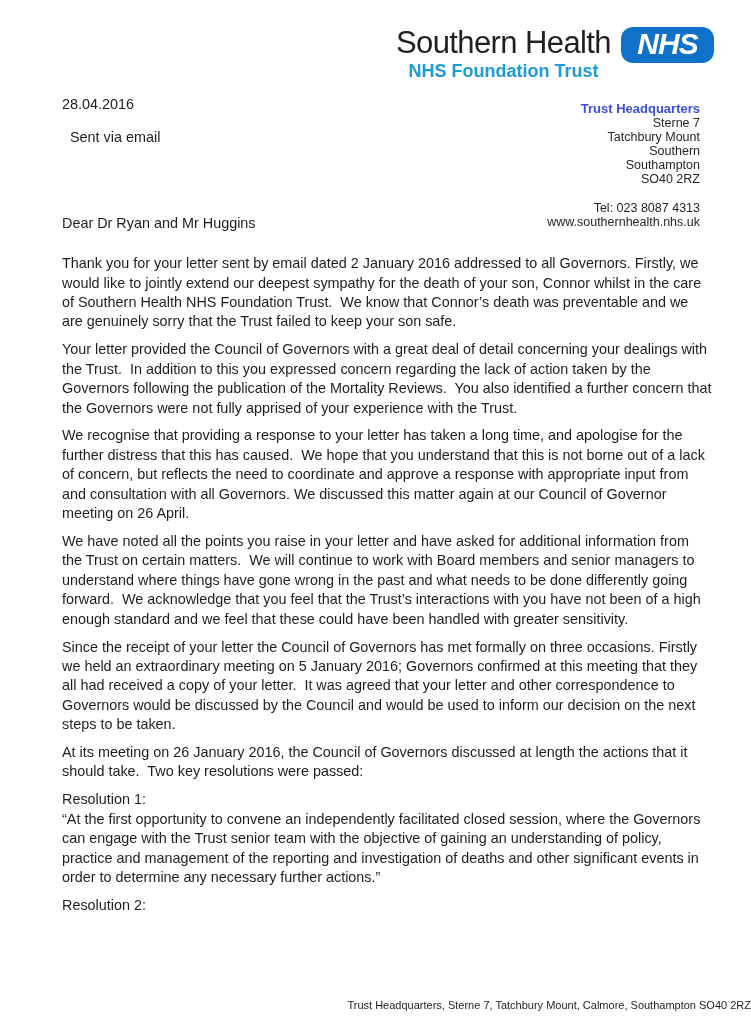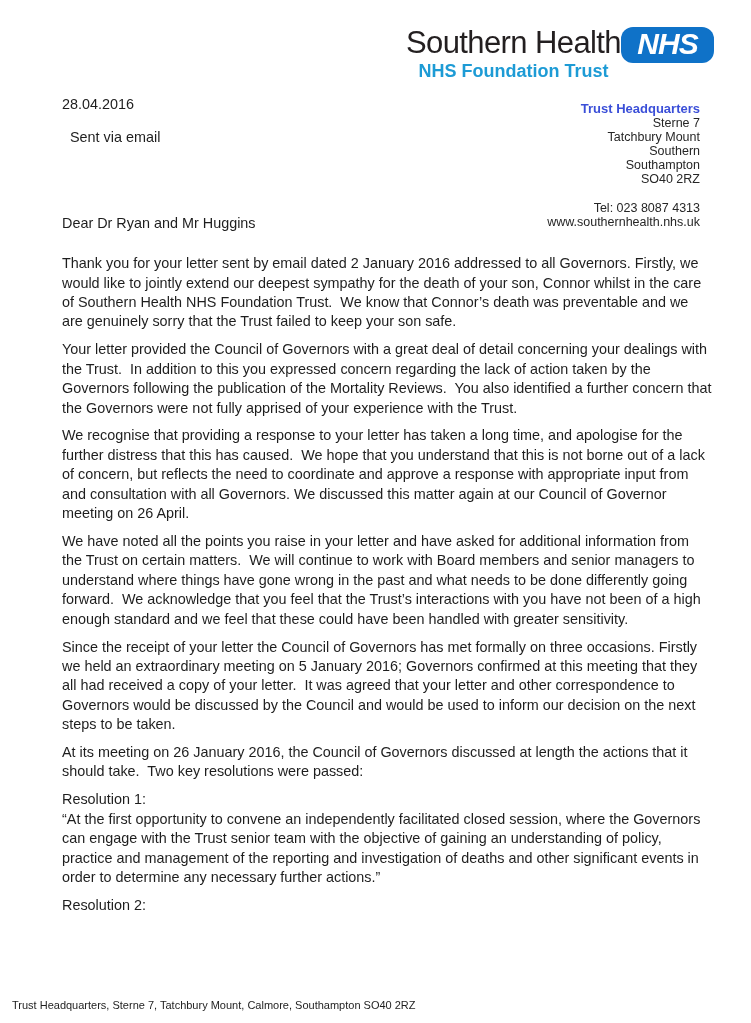--- a/index.html
+++ b/index.html
@@ -14,20 +14,21 @@
     margin: 0 auto;
   }
 
   
   .logo {
     position: absolute;
     top: 26px;
     right: 37px;
     display: flex;
     align-items: flex-start;
+    gap: 10px;
   }
   .logo-left {
     display: flex;
     flex-direction: column;
     align-items: center;
   }
   .trust-name {
     font-size: 31px;
     line-height: 34px;
     letter-spacing: -0.6px;
@@ -91,21 +92,21 @@
   .para       { margin: 0 0 8.5px; white-space: pre-wrap; }
   .res-label  { margin: 0; }
   .res-quote  { margin: 0 0 8.5px; white-space: pre-wrap; }
 
   
   .footer {
     position: absolute;
     left: 0;
     right: 0;
     top: 998px;
-    text-align: left;
+    text-align: right;
     font-size: 11px;
     line-height: 14px;
     color: #1e1e1e;
     padding-left: 12px;
   }
 </style>
 </head>
 <body>
 
 <div class="page">

